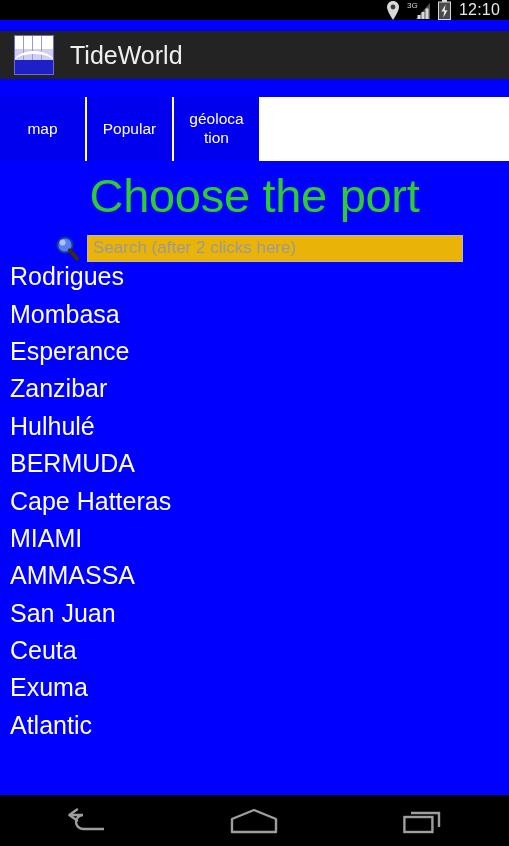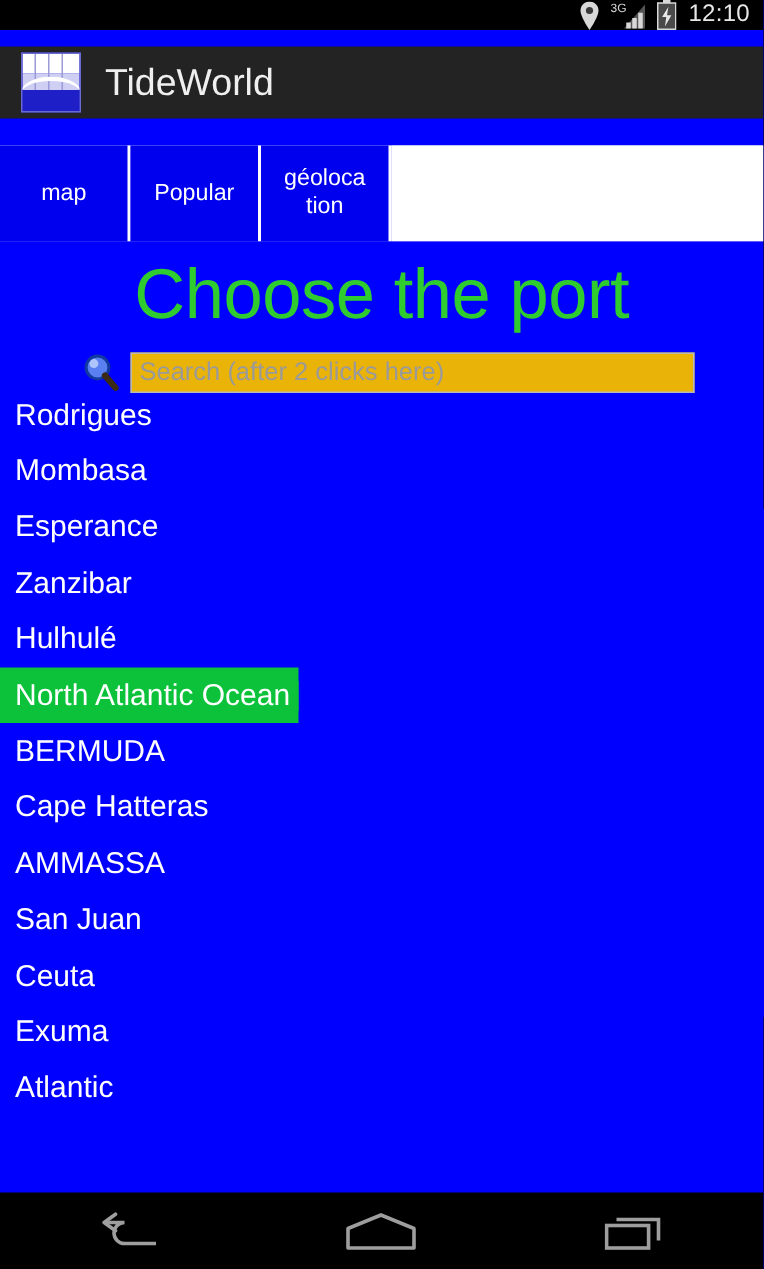--- a/index.html
+++ b/index.html
@@ -182,21 +182,21 @@
     width: 509px;
     height: 530px;
     overflow: hidden;
   }
   .port-item {
     height: 37.4px;
     display: flex;
     align-items: center;
     padding-left: 10px;
     color: #ffffff;
-    font-size: 20px;
+    font-size: 25px;
     line-height: 1;
     white-space: nowrap;
     cursor: pointer;
   }
   .port-item.selected {
     background: #0cc23a;
     align-self: flex-start;
   }
   .port-item.selected .port-label {
     background: #0cc23a;
@@ -315,28 +315,28 @@
           </div>
           <div class="port-item">
             <span class="port-label">Esperance</span>
           </div>
           <div class="port-item">
             <span class="port-label">Zanzibar</span>
           </div>
           <div class="port-item">
             <span class="port-label">Hulhulé</span>
           </div>
-          <div class="port-item selected">
-            <span class="port-label">North Atlantic Ocean</span>
-          </div>
           <div class="port-item">
             <span class="port-label">BERMUDA</span>
           </div>
           <div class="port-item">
             <span class="port-label">Cape Hatteras</span>
+          </div>
+          <div class="port-item">
+            <span class="port-label">MIAMI</span>
           </div>
           <div class="port-item">
             <span class="port-label">AMMASSA</span>
           </div>
           <div class="port-item">
             <span class="port-label">San Juan</span>
           </div>
           <div class="port-item">
             <span class="port-label">Ceuta</span>
           </div>

